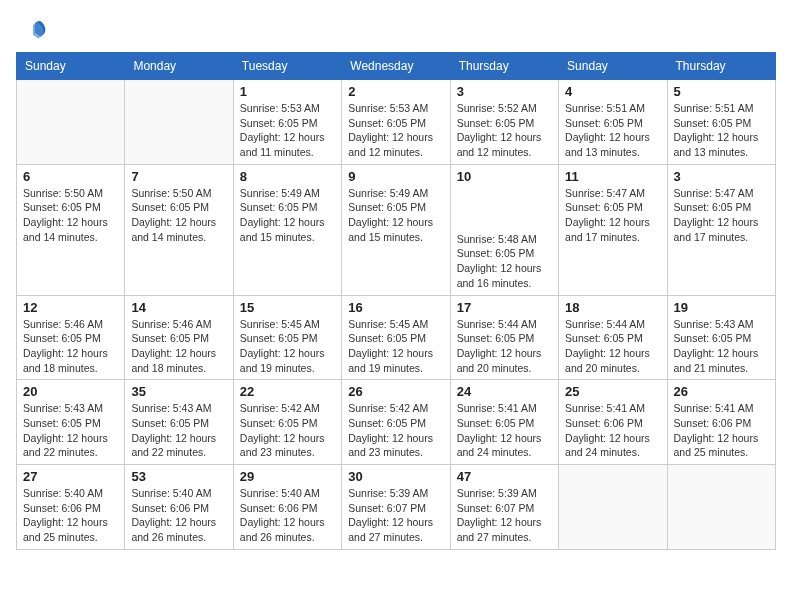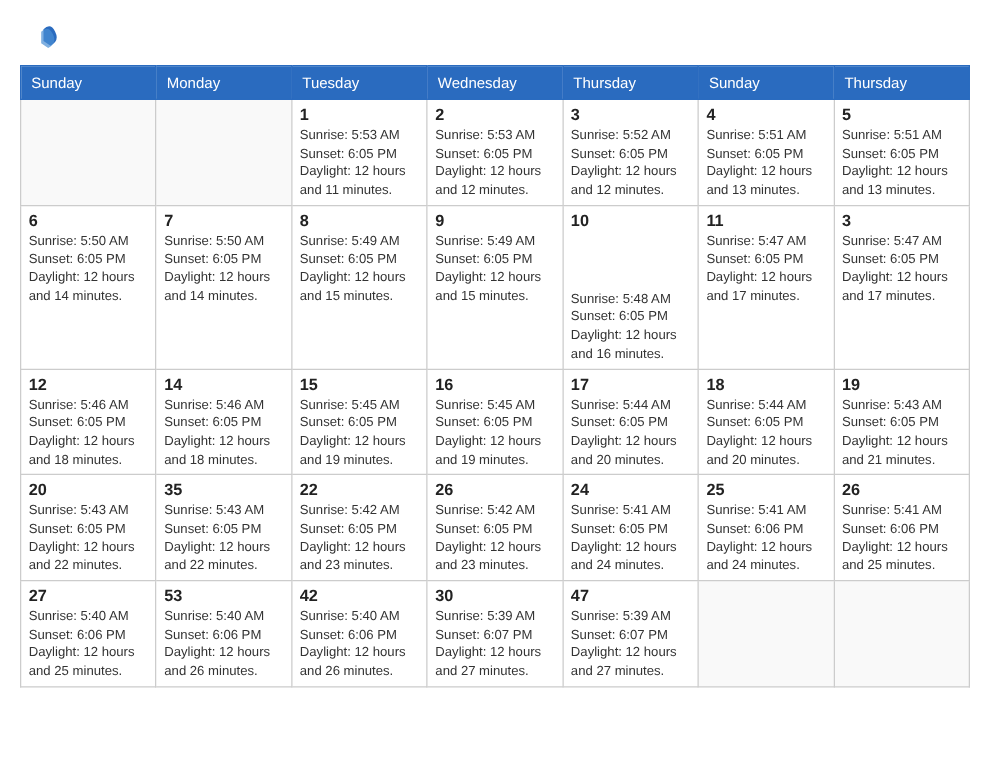--- a/index.html
+++ b/index.html
@@ -322,21 +322,21 @@
 and 25 minutes.</div>
         </td>
         <td>
           <span class="day-number">53</span>
           <div class="day-info" style="white-space: pre-line;">Sunrise: 5:40 AM
 Sunset: 6:06 PM
 Daylight: 12 hours
 and 26 minutes.</div>
         </td>
         <td>
-          <span class="day-number">42</span>
+          <span class="day-number">29</span>
           <div class="day-info" style="white-space: pre-line;">Sunrise: 5:40 AM
 Sunset: 6:06 PM
 Daylight: 12 hours
 and 26 minutes.</div>
         </td>
         <td>
           <span class="day-number">30</span>
           <div class="day-info" style="white-space: pre-line;">Sunrise: 5:39 AM
 Sunset: 6:07 PM
 Daylight: 12 hours

